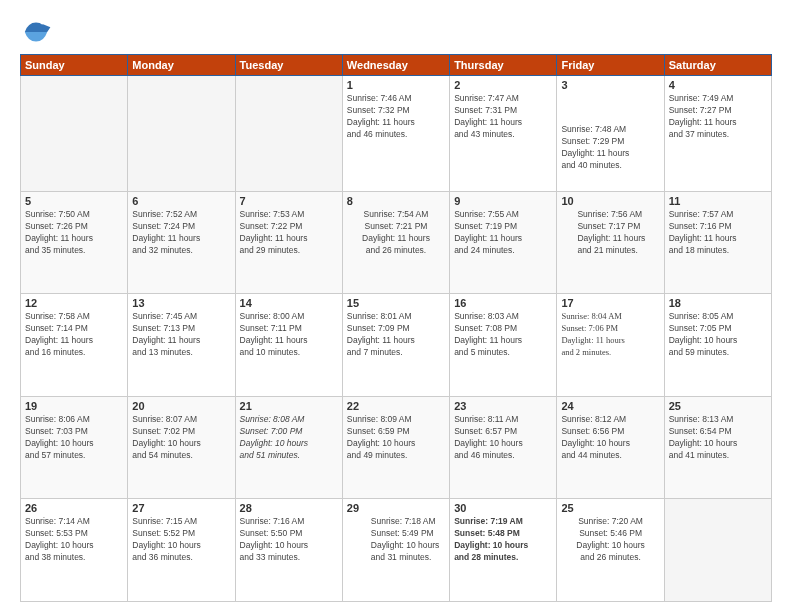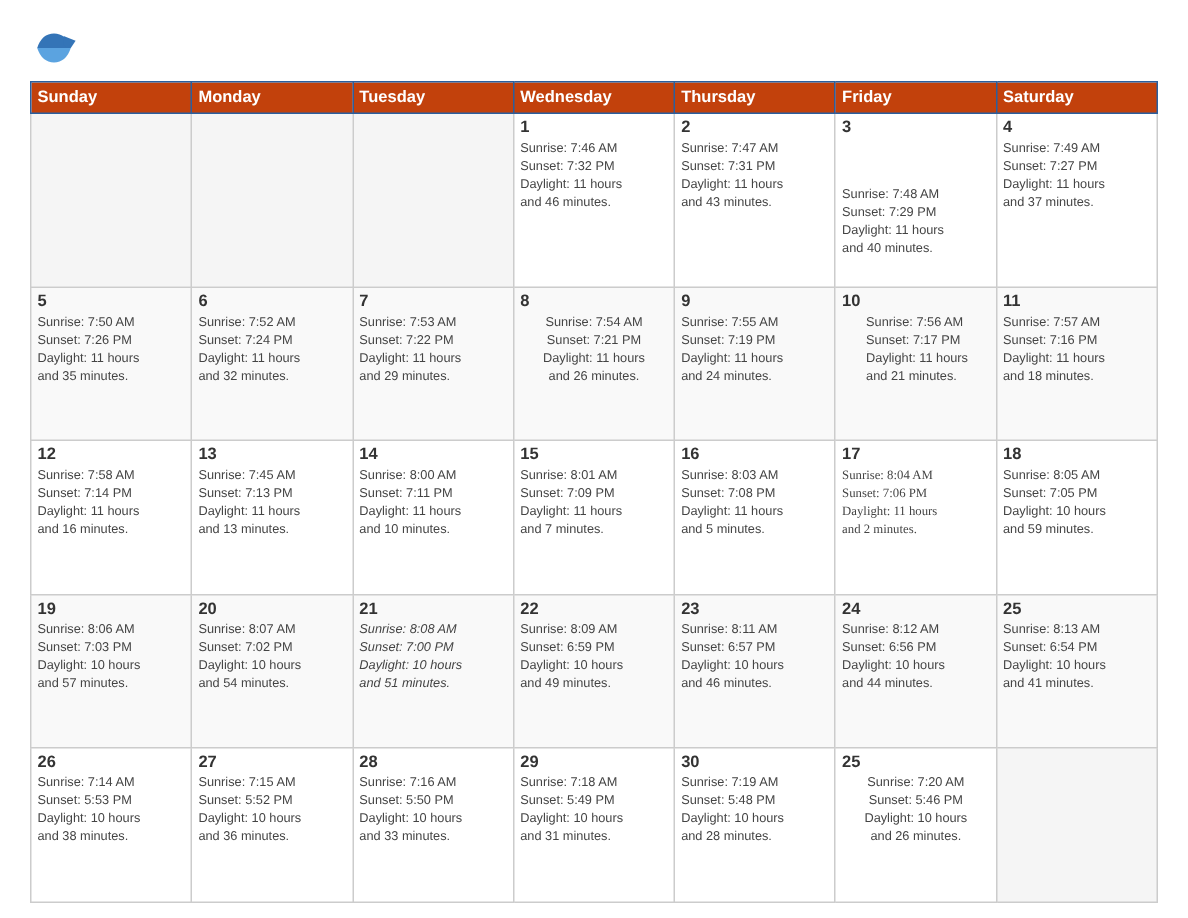--- a/index.html
+++ b/index.html
@@ -335,28 +335,28 @@
           </td>
           <td>
             <span class="day-number">28</span>
             <div class="day-info" style="white-space: pre-line;">Sunrise: 7:16 AM
 Sunset: 5:50 PM
 Daylight: 10 hours
 and 33 minutes.</div>
           </td>
           <td>
             <span class="day-number">29</span>
-            <div class="day-info" style="white-space: pre-line;">Sunrise: 7:18 AM
+            <div class="day-info" style="white-space: pre-line; margin-left: 24px;">Sunrise: 7:18 AM
 Sunset: 5:49 PM
 Daylight: 10 hours
 and 31 minutes.</div>
           </td>
           <td>
             <span class="day-number">30</span>
-            <div class="day-info" style="white-space: pre-line;">Sunrise: 7:19 AM
+            <div class="day-info" style="white-space: pre-line; font-weight: bold;">Sunrise: 7:19 AM
 Sunset: 5:48 PM
 Daylight: 10 hours
 and 28 minutes.</div>
           </td>
           <td>
             <span class="day-number">25</span>
             <div class="day-info" style="white-space: pre-line; text-align: center;">Sunrise: 7:20 AM
 Sunset: 5:46 PM
 Daylight: 10 hours
 and 26 minutes.</div>

